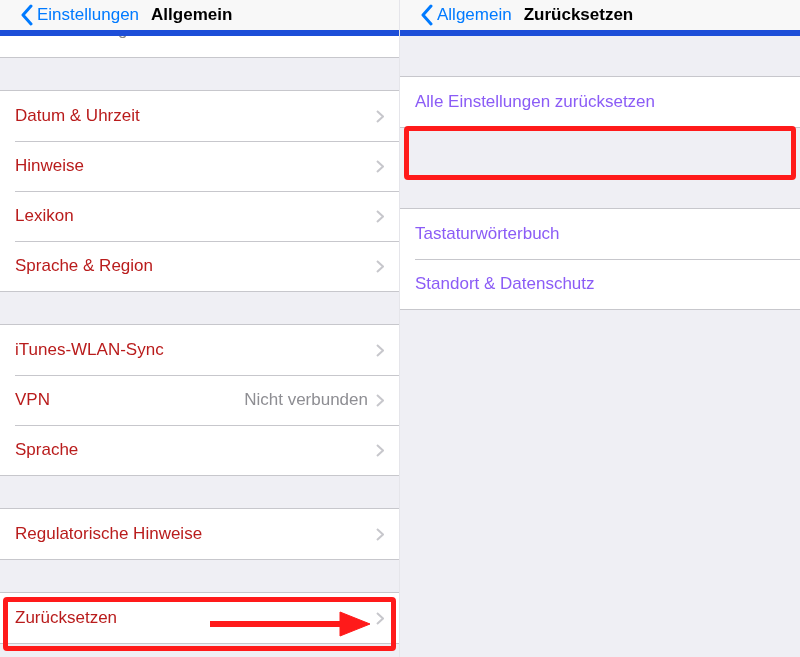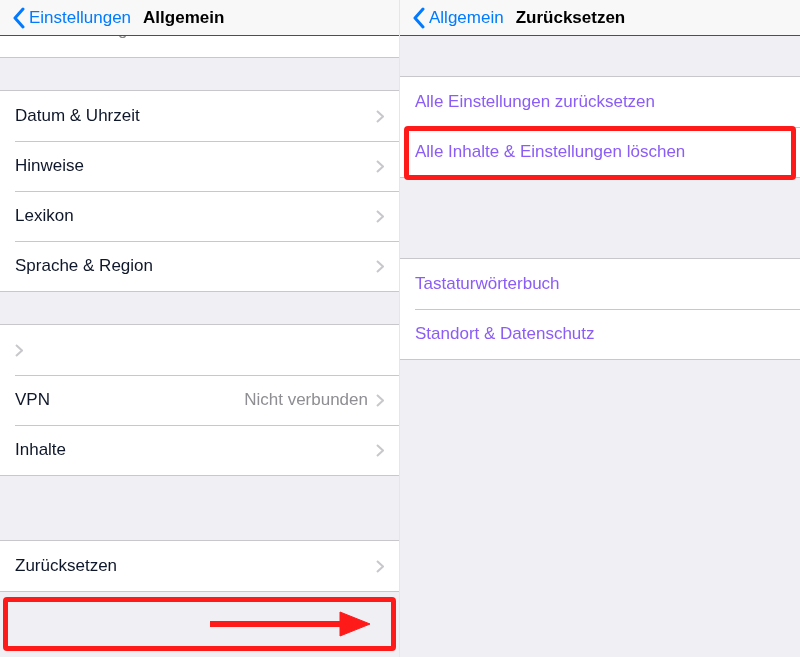--- a/index.html
+++ b/index.html
@@ -2,37 +2,37 @@
 <html><head>
 <meta charset="utf-8">
 <style>
   * { box-sizing: border-box; margin: 0; padding: 0; }
   html, body { width: 800px; height: 657px; font-family: -apple-system, "Helvetica Neue", Arial, sans-serif; background: #fff; }
   .wrap { display: flex; width: 800px; height: 657px; }
   .pane { position: relative; display: flex; flex-direction: column; background: #efeff4; overflow: hidden; }
   .pane.left  { width: 400px; border-right: 1px solid #e5e5ea; }
   .pane.right { width: 400px; }
 
-  .navbar { height: 36px; background: #f8f8f8; border-bottom: 1px solid #1d4ed8; display: flex; align-items: center; padding: 0 12px; position: relative; }
+  .navbar { height: 36px; background: #f8f8f8; border-bottom: 6px solid #1d4ed8; display: flex; align-items: center; padding: 0 20px; position: relative; }
   .navbar .back { display: flex; align-items: center; color: #007aff; font-size: 17px; cursor: pointer; }
   .navbar .back svg { width: 13px; height: 22px; margin-right: 4px; }
   .navbar .title { font-weight: 600; font-size: 17px; color: #000; margin-left: 12px; }
 
   .scroll { flex: 1; overflow: hidden; }
   .group-gap    { height: 32px; }
   .group-gap-lg { height: 40px; }
 
   .group { background: #fff; }
   .row { display: flex; align-items: center; height: 50px; padding: 0 15px; position: relative; }
   .row + .row::before,
   .row.has-sep::before { content: ""; position: absolute; left: 15px; right: 0; top: 0; height: 1px; background: #c7c7cc; }
   .group::before { content: ""; display: block; height: 1px; background: #c7c7cc; }
   .group::after  { content: ""; display: block; height: 1px; background: #c7c7cc; }
 
-  .row .label  { flex: 1; font-size: 17px; color: #0f172a; }
+  .row .label  { flex: 1; font-size: 17px; color: #b91c1c; }
   .row .detail { font-size: 17px; color: #8e8e93; margin-right: 8px; text-align: center; }
   .row .chev svg { width: 8px; height: 13px; display: block; }
   .row .chev path { stroke: #c7c7cc; }
 
   .row.link .label { color: #8b5cf6; }
 
   .peek { background: #fff; border-bottom: 1px solid #c7c7cc; height: 22px; display: flex; align-items: flex-start; padding: 0 15px; overflow: hidden; }
   .peek .label  { flex: 1; font-size: 17px; color: #888; transform: translateY(-16px); }
   .peek .detail { font-size: 17px; color: #c7c7cc; margin-right: 8px; transform: translateY(-16px); }
   .peek .chev   { transform: translateY(-12px); }
@@ -100,47 +100,58 @@
                 <path d="M1 1 L7 6.5 L1 12" fill="none" stroke-width="2"></path>
               </svg>
             </span>
         </div>
       </div>
 
       <div class="group-gap"></div>
 
       <div class="group">
         <div class="row">
+          <span class="label">iTunes-WLAN-Sync</span>
           <span class="chev">
               <svg viewBox="0 0 8 13">
                 <path d="M1 1 L7 6.5 L1 12" fill="none" stroke-width="2"></path>
               </svg>
             </span>
         </div>
         <div class="row">
           <span class="label">VPN</span>
           <span class="detail">Nicht verbunden</span>
           <span class="chev">
               <svg viewBox="0 0 8 13">
                 <path d="M1 1 L7 6.5 L1 12" fill="none" stroke-width="2"></path>
               </svg>
             </span>
         </div>
         <div class="row">
-          <span class="label">Inhalte</span>
-          <span class="chev">
-              <svg viewBox="0 0 8 13">
-                <path d="M1 1 L7 6.5 L1 12" fill="none" stroke-width="2"></path>
-              </svg>
-            </span>
-        </div>
-      </div>
-
-      <div class="group-gap"></div>
-
+          <span class="label">Sprache</span>
+          <span class="chev">
+              <svg viewBox="0 0 8 13">
+                <path d="M1 1 L7 6.5 L1 12" fill="none" stroke-width="2"></path>
+              </svg>
+            </span>
+        </div>
+      </div>
+
+      <div class="group-gap"></div>
+
+      <div class="group">
+        <div class="row">
+          <span class="label">Regulatorische Hinweise</span>
+          <span class="chev">
+              <svg viewBox="0 0 8 13">
+                <path d="M1 1 L7 6.5 L1 12" fill="none" stroke-width="2"></path>
+              </svg>
+            </span>
+        </div>
+      </div>
 
       <div class="group-gap"></div>
 
       <div class="group">
         <div class="row">
           <span class="label">Zurücksetzen</span>
           <span class="chev">
               <svg viewBox="0 0 8 13">
                 <path d="M1 1 L7 6.5 L1 12" fill="none" stroke-width="2"></path>
               </svg>
@@ -167,23 +178,20 @@
       <div class="title">Zurücksetzen</div>
     </div>
 
     <div class="scroll">
       <div class="group-gap-lg"></div>
 
       <div class="group">
         <div class="row link">
           <span class="label">Alle Einstellungen zurücksetzen</span>
         </div>
-        <div class="row link">
-          <span class="label">Alle Inhalte &amp; Einstellungen löschen</span>
-        </div>
       </div>
 
       <div class="group-gap-lg"></div>
 
 
       <div class="group-gap-lg"></div>
 
       <div class="group">
         <div class="row link">
           <span class="label">Tastaturwörterbuch</span>

